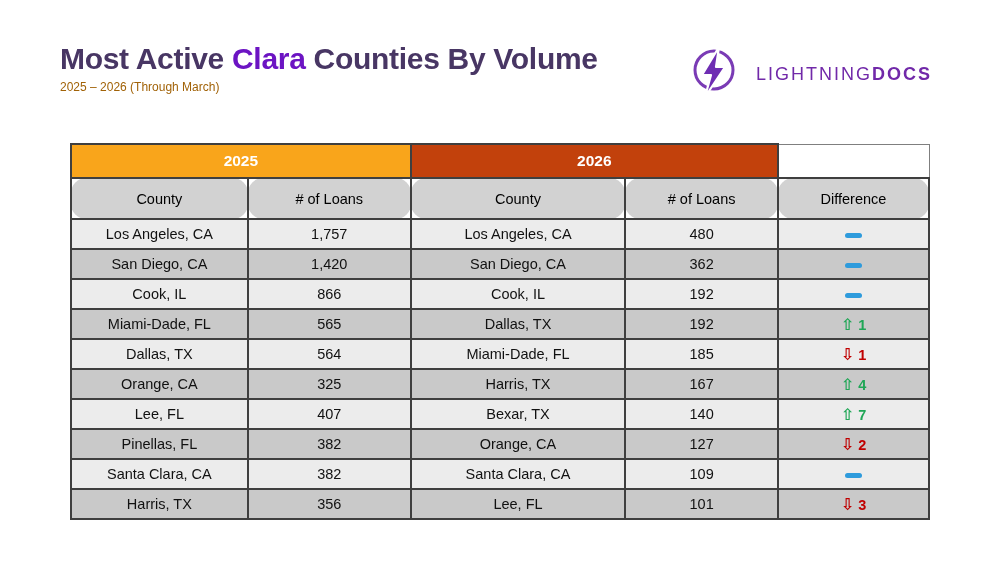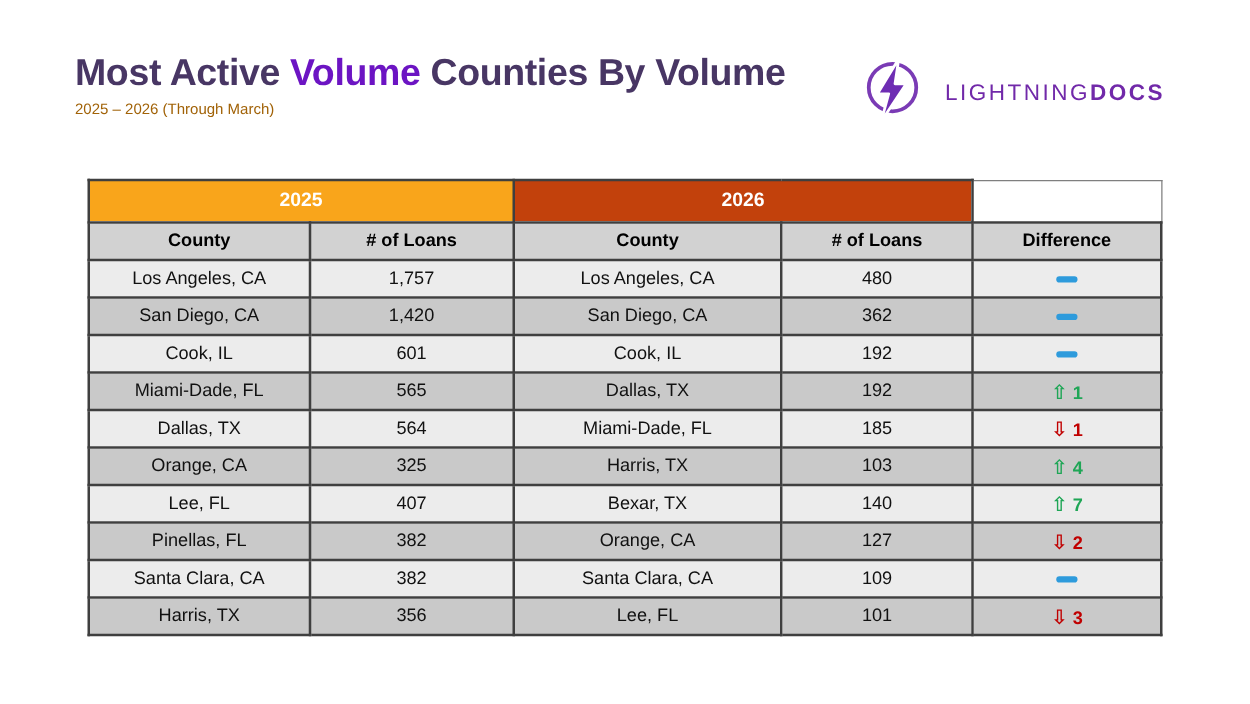--- a/index.html
+++ b/index.html
@@ -55,21 +55,21 @@
     vertical-align: middle;
     font-size: 14.5px;
     color: #111111;
     overflow: hidden;
     white-space: nowrap;
   }
   tr.year-row th { height: 34px; font-size: 15.5px; font-weight: bold; color: #ffffff; }
   th.year-2025 { background: #F9A51B; text-align: center; }
   th.year-2026 { background: #c2410c; }
   th.year-blank { background: #ffffff; border: 1.5px solid #7f7f7f; }
-  tr.col-row th { height: 30px; background: #D2D2D2; font-weight: bold; font-size: 14.5px; color: #000000; }
+  tr.col-row th { height: 41px; background: #D2D2D2; font-weight: normal; font-size: 14.5px; color: #000000; border-radius: 15px; }
   tbody td { height: 30px; text-align: center; }
   tbody tr:nth-child(odd) td { background: #ECECEC; }
   tbody tr:nth-child(even) td { background: #C9C9C9; }
 
   
   td.diff .dash {
     display: none;
     width: 17px; height: 5px;
     border-radius: 3px;
     background: #2E9BDC;
@@ -81,21 +81,21 @@
   td.diff .dval { font-size: 14.5px; margin-left: 4px; }
   td.diff.diff-up .arrow, td.diff.diff-up .dval { display: inline; color: #1FA656; }
   td.diff.diff-down .arrow, td.diff.diff-down .dval { display: inline; color: #C00000; }
 </style>
 </head>
 <body>
 
 <div class="slide">
 
   <div class="title-block">
-    <div class="title"><span>Most Active </span><span class="highlight">Volume</span><span> Counties By Volume</span></div>
+    <div class="title"><span>Most Active </span><span class="highlight">Clara</span><span> Counties By Volume</span></div>
     <div class="subtitle">2025 – 2026 (Through March)</div>
   </div>
 
   <div class="logo">
     <span>
       <svg width="52" height="56" viewBox="0 0 52 56" aria-hidden="true">
         <circle cx="26" cy="26" r="19" fill="none" stroke="#7A3BB5" stroke-width="3"></circle>
         <path d="M31 3 L14 31 L23 31 L17 53 L37 23 L28 23 Z" fill="#6E2DB3" stroke="#ffffff" stroke-width="2.2" stroke-linejoin="round"></path>
       </svg>
     </span>
@@ -135,21 +135,21 @@
         </tr>
         <tr>
           <td>San Diego, CA</td>
           <td>1,420</td>
           <td>San Diego, CA</td>
           <td>362</td>
           <td class="diff diff-same"><span class="dash"></span></td>
         </tr>
         <tr>
           <td>Cook, IL</td>
-          <td>601</td>
+          <td>866</td>
           <td>Cook, IL</td>
           <td>192</td>
           <td class="diff diff-same"><span class="dash"></span></td>
         </tr>
         <tr>
           <td>Miami-Dade, FL</td>
           <td>565</td>
           <td>Dallas, TX</td>
           <td>192</td>
           <td class="diff diff-up"><span class="arrow">⇧</span><span class="dval">1</span></td>
@@ -158,21 +158,21 @@
           <td>Dallas, TX</td>
           <td>564</td>
           <td>Miami-Dade, FL</td>
           <td>185</td>
           <td class="diff diff-down"><span class="arrow">⇩</span><span class="dval">1</span></td>
         </tr>
         <tr>
           <td>Orange, CA</td>
           <td>325</td>
           <td>Harris, TX</td>
-          <td>103</td>
+          <td>167</td>
           <td class="diff diff-up"><span class="arrow">⇧</span><span class="dval">4</span></td>
         </tr>
         <tr>
           <td>Lee, FL</td>
           <td>407</td>
           <td>Bexar, TX</td>
           <td>140</td>
           <td class="diff diff-up"><span class="arrow">⇧</span><span class="dval">7</span></td>
         </tr>
         <tr>

